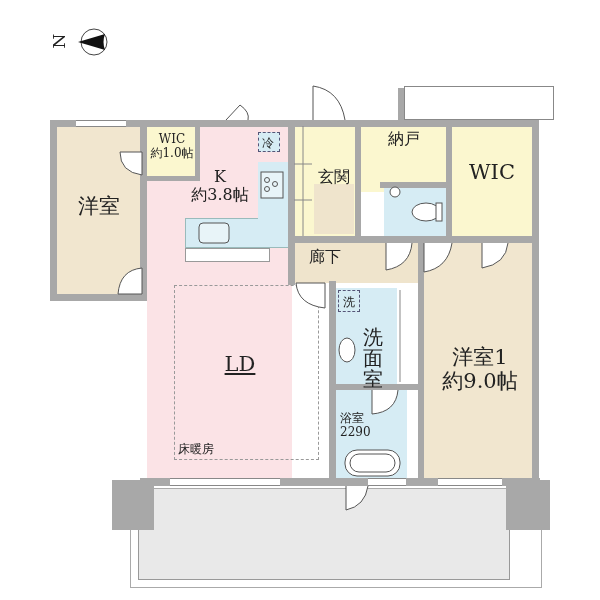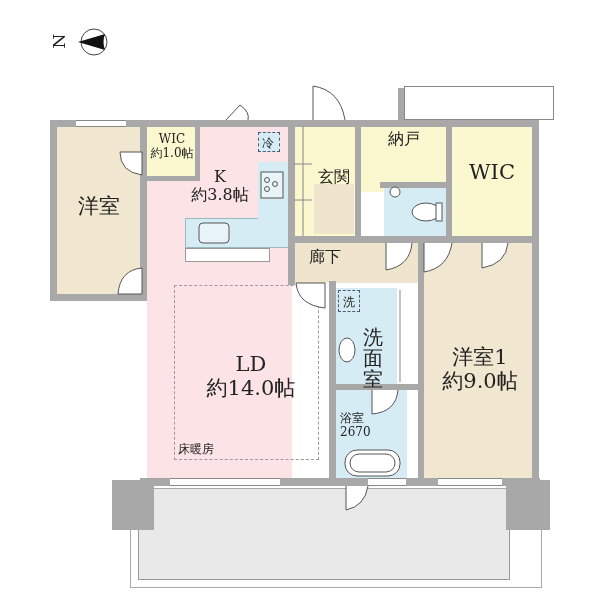--- a/index.html
+++ b/index.html
@@ -147,24 +147,23 @@
     <div>WIC</div>
   </div>
   <div class="lbl mid" style="left:300px;top:248px;width:50px;">
     <span>廊下</span>
   </div>
   <div class="lbl" style="left:362px;top:315px;width:22px;font-size:20px;white-space:normal;word-break:break-all;line-height:1.05;margin-top:12px;">
     <span>洗面室</span>
   </div>
   <div class="lbl sm" style="left:340px;top:412px;width:40px;text-align:left;">
     <div>浴室</div>
-    <div>2670</div>
+    <div>2290</div>
   </div>
-  <div class="lbl big" style="left:196px;top:352px;width:110px;">
+  <div class="lbl big" style="left:185px;top:352px;width:110px;text-decoration:underline;">
     <div>LD</div>
-    <div>約14.0帖</div>
   </div>
   <div class="lbl sm" style="left:178px;top:443px;">床暖房</div>
   <div class="lbl big" style="left:428px;top:345px;width:104px;">
     <div>洋室1</div>
     <div>約9.0帖</div>
   </div>
 </div>
 
 </body></html>

